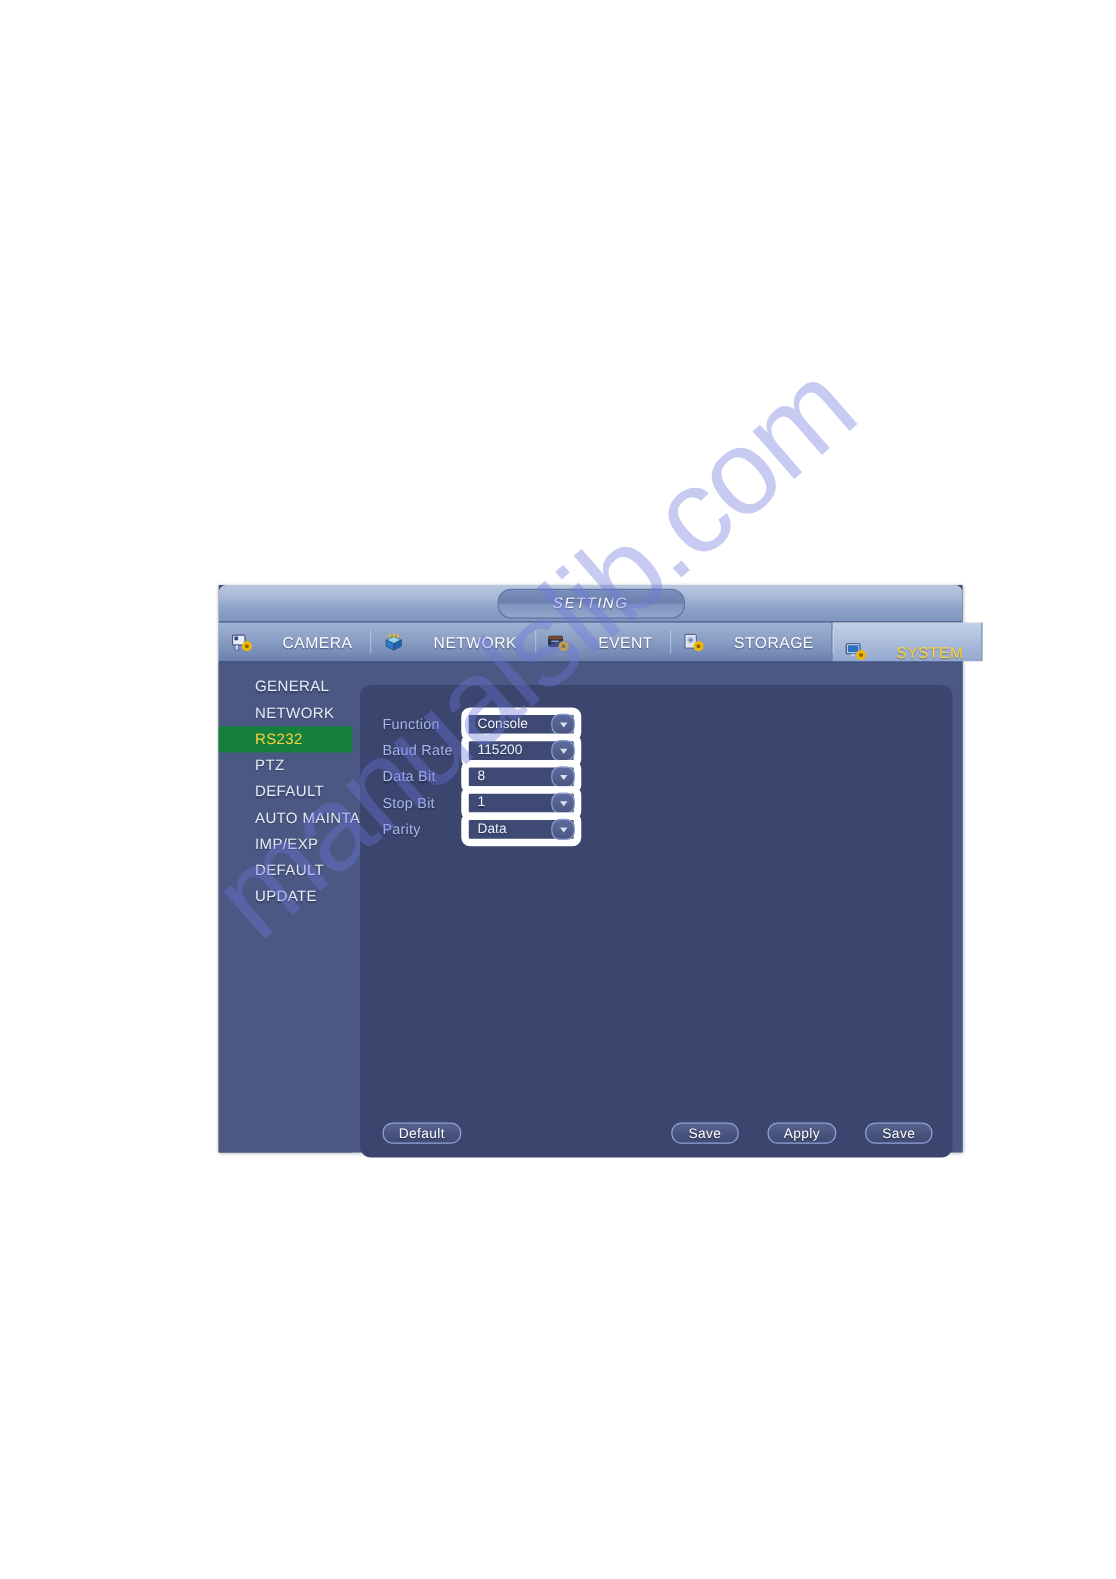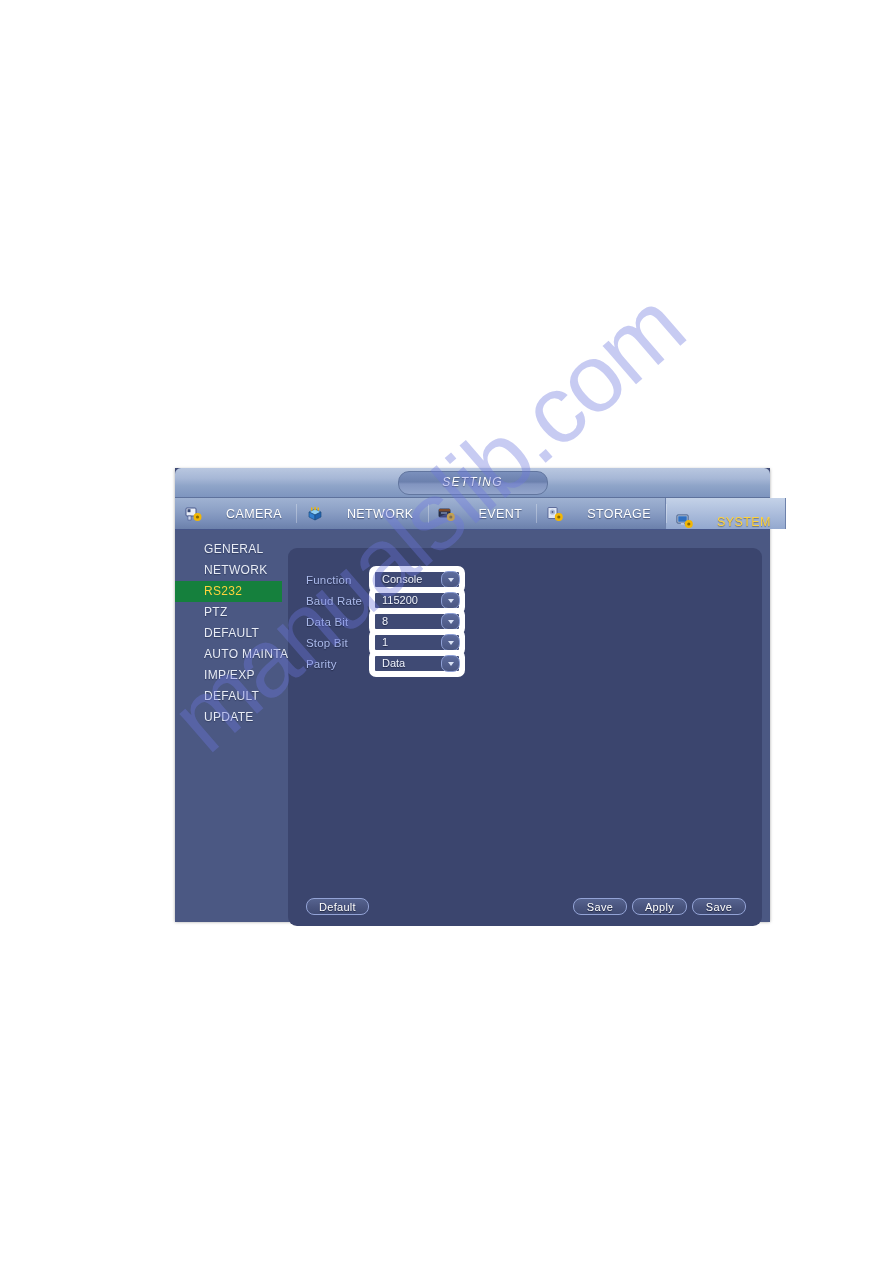--- a/index.html
+++ b/index.html
@@ -246,21 +246,21 @@
   .btn-default {
     position: absolute;
     left: 18px;
     bottom: 11px;
   }
   .btn-group {
     position: absolute;
     right: 16px;
     bottom: 11px;
     display: flex;
-    gap: 5px;
+    gap: 23px;
   }
 </style>
 </head>
 <body>
 
 <div id="dialog">
 
   <div class="titlebar">
     <div class="title-pill">SETTING</div>
   </div>

